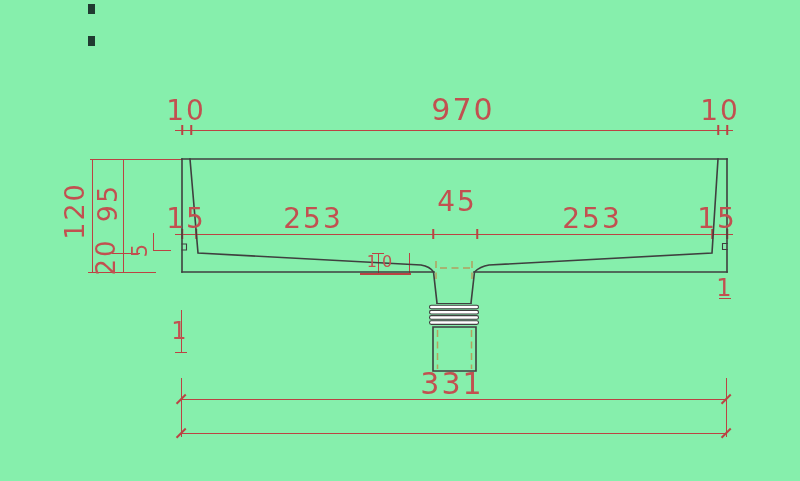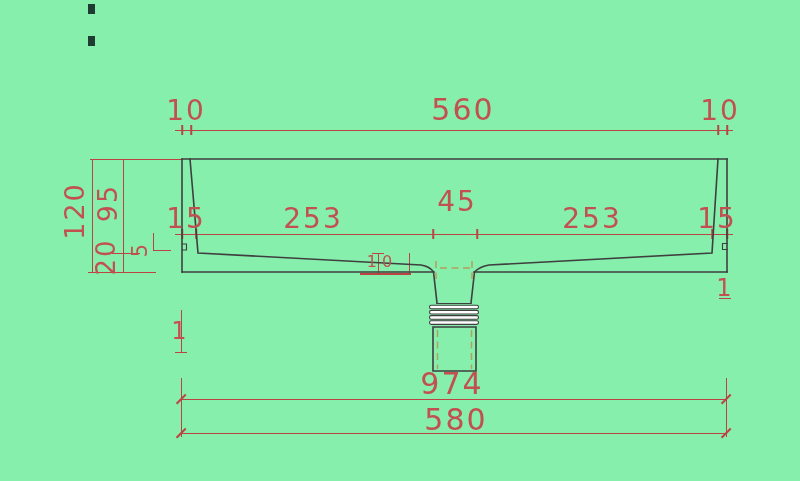--- a/index.html
+++ b/index.html
@@ -94,35 +94,34 @@
     <path class="outline" d="M433,327 H476 M433,327 V371 M476,327 V371 M433,371 H476"></path>
 
     <path class="hidden-l" d="M440,268 H470"></path>
     <path class="hidden-l" d="M436,261 V279"></path>
     <path class="hidden-l" d="M472,261 V279"></path>
     <path class="hidden-l" d="M437.5,330 V369"></path>
     <path class="hidden-l" d="M471.5,330 V369"></path>
   </svg>
 
   <div class="lbl" style="left:186px;top:111px;">10</div>
-  <div class="lbl" style="left:463px;top:110px;font-size:30px;">560</div>
+  <div class="lbl" style="left:463px;top:110px;font-size:30px;">970</div>
   <div class="lbl" style="left:720px;top:111px;">10</div>
 
   <div class="lbl" style="left:186px;top:219px;">15</div>
   <div class="lbl" style="left:313px;top:219px;">253</div>
   <div class="lbl" style="left:457px;top:202px;">45</div>
   <div class="lbl" style="left:592px;top:219px;">253</div>
   <div class="lbl" style="left:717px;top:219px;">15</div>
 
   <div class="lbl rot" style="left:74px;top:211px;font-size:27px;">120</div>
   <div class="lbl rot" style="left:107px;top:203px;font-size:27px;">95</div>
   <div class="lbl rot" style="left:106px;top:257px;font-size:26px;">20</div>
   <div class="lbl rot sm" style="left:140px;top:250px;">5</div>
 
   <div class="lbl xs" style="left:382px;top:262px;">10</div>
 
   <div class="lbl one" style="left:179px;top:331px;">1</div>
   <div class="lbl one" style="left:724px;top:288px;">1</div>
 
-  <div class="lbl" style="left:452px;top:384px;font-size:30px;">974</div>
-  <div class="lbl" style="left:456px;top:420px;font-size:30px;">580</div>
+  <div class="lbl" style="left:452px;top:384px;font-size:30px;">331</div>
 
 </div>
 
 </body></html>

